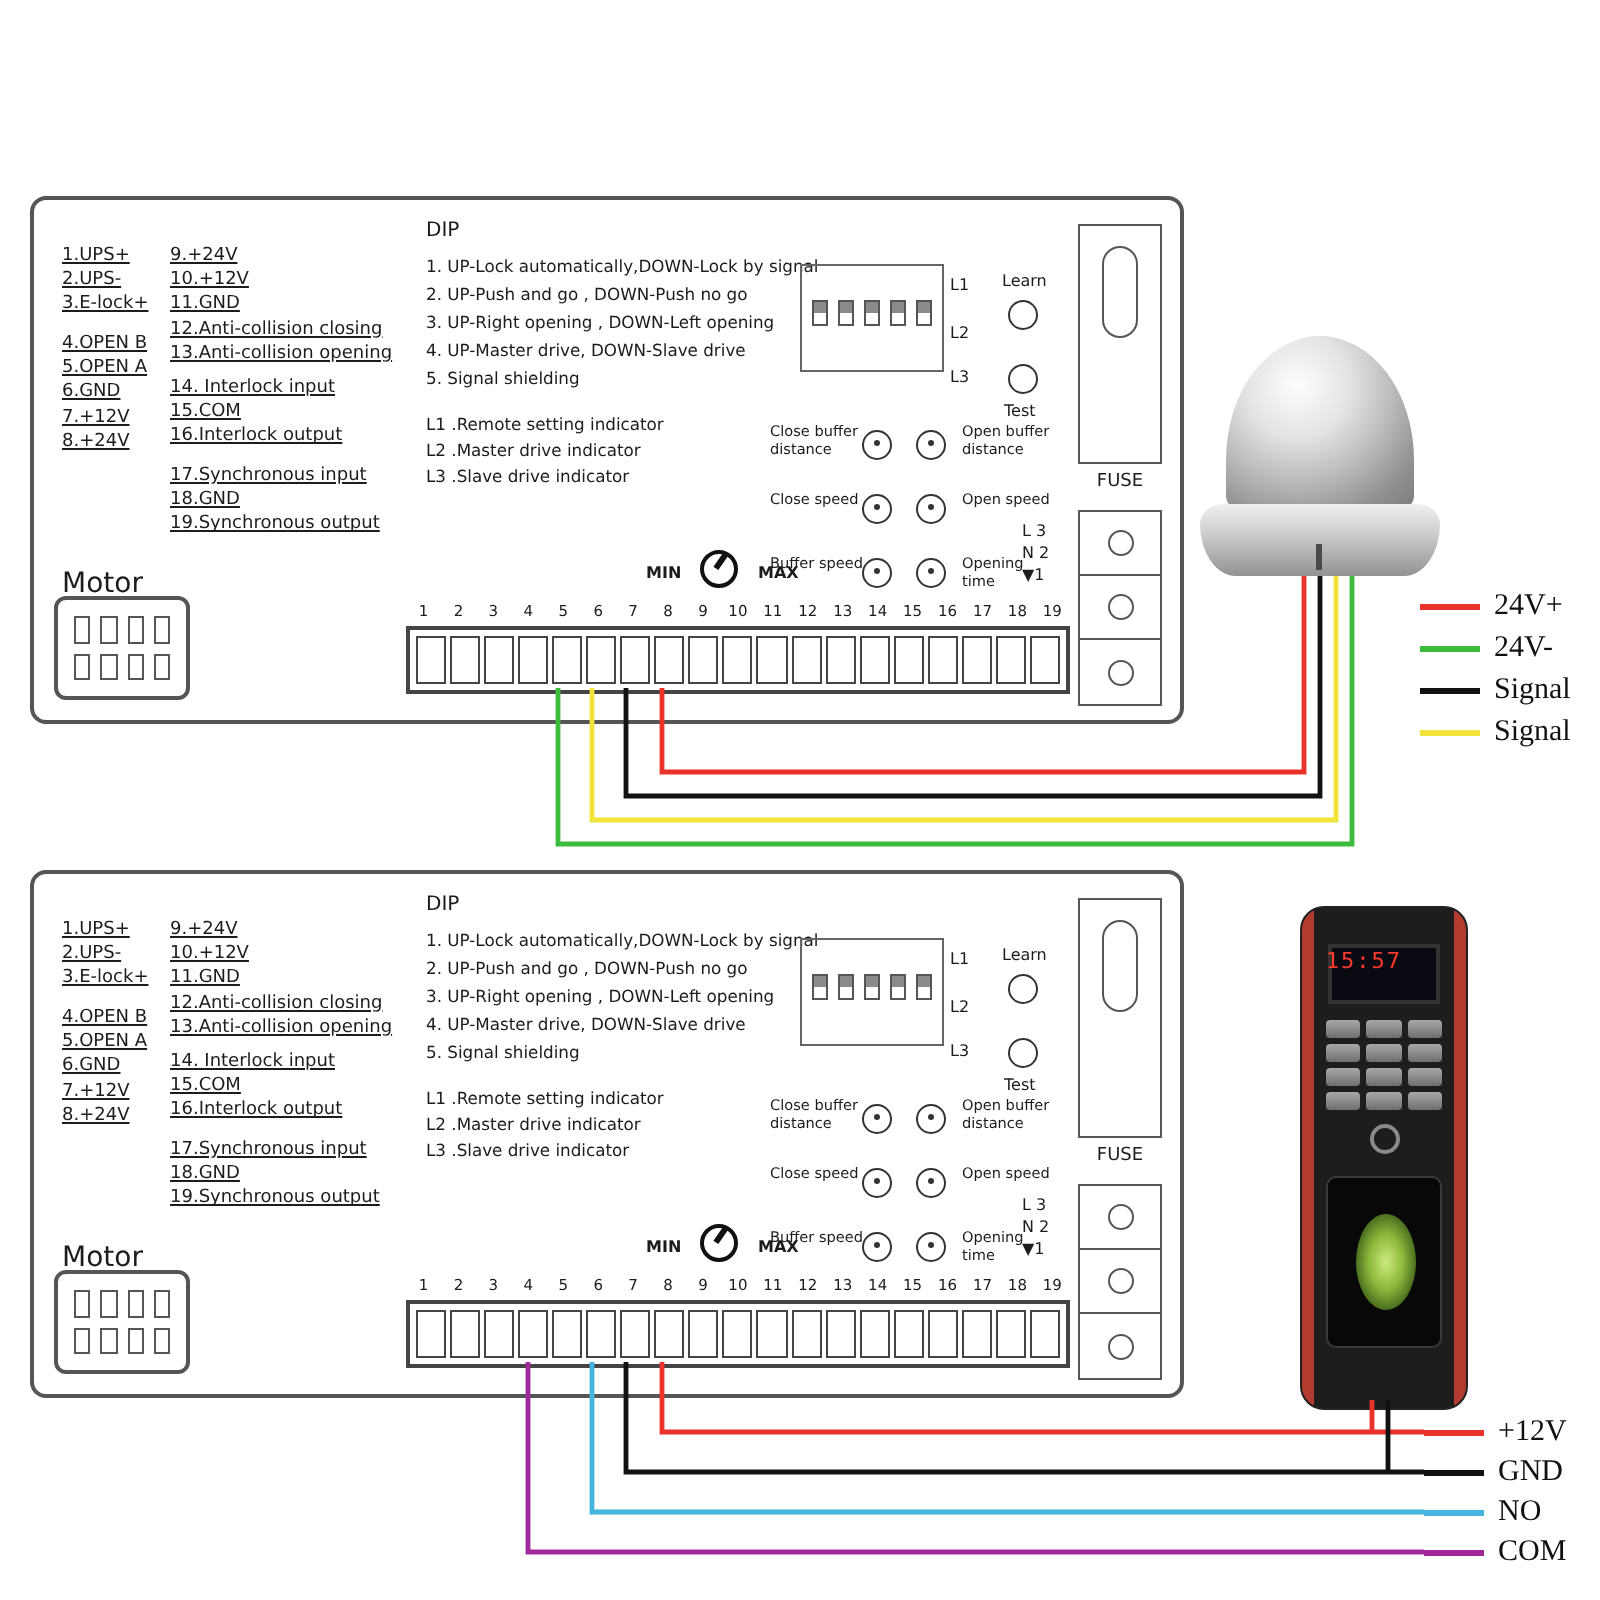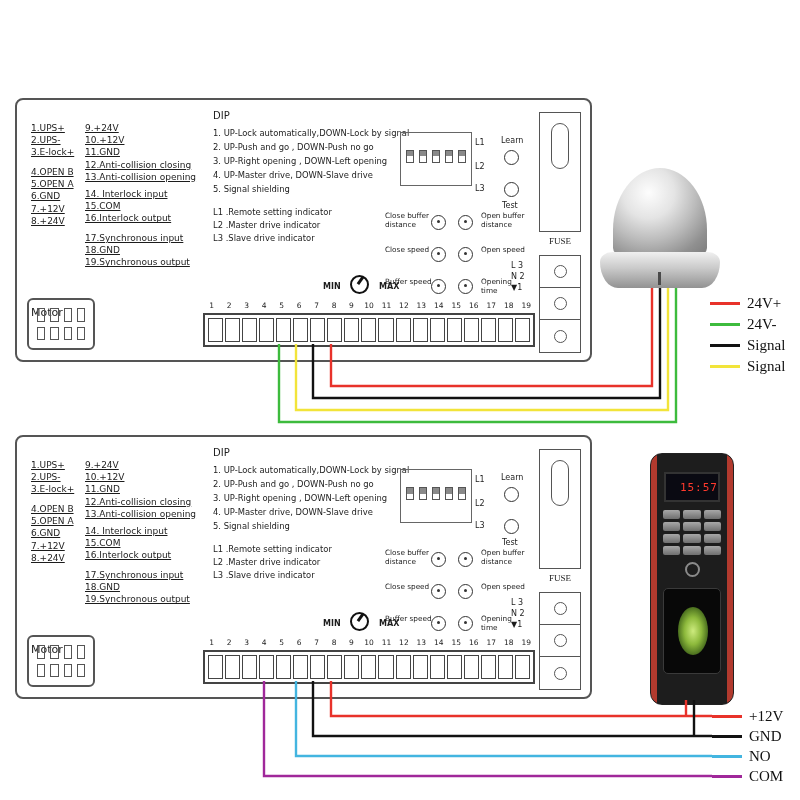--- a/index.html
+++ b/index.html
@@ -23,31 +23,31 @@
   .knob{width:15px;height:15px;border:1.6px solid #333;border-radius:50%;}
   .knob::after{content:'';display:block;width:3px;height:3px;border-radius:50%;background:#333;margin:4px auto 0;}
   .knob-lbl{width:48px;font-size:7.3px;line-height:8.8px;}
   .mm{font-size:8px;font-weight:700;}
   .big-knob{width:19px;height:19px;border:2px solid #111;border-radius:50%;background:#fff;position:relative;}
   .big-knob::after{content:'';position:absolute;left:7px;top:-1px;width:3px;height:9px;background:#111;transform:rotate(35deg);}
   .ppins{font-size:8px;line-height:11px;}
   .ppin{white-space:nowrap;}
   .fuse-box{width:42px;height:120px;border:1.5px solid #555;}
   .fuse-pill{width:18px;height:46px;border:1.5px solid #555;border-radius:9px;margin:10px auto 0;}
-  .fuse-lbl{width:42px;text-align:center;font-size:9px;font-family:Liberation Serif, serif;}
+  .fuse-lbl{width:42px;text-align:center;font-size:9px;}
   .pwr-block{width:42px;height:98px;border:1.5px solid #555;}
   .pwr-cell{height:32px;border-bottom:1.5px solid #555;display:flex;align-items:center;justify-content:center;}
   .pwr-cell:last-child{border-bottom:none;}
   .pwr-hole{display:block;width:13px;height:13px;border:1.5px solid #555;border-radius:50%;}
   .tnums{width:332px;display:flex;}
   .tnum{flex:1;text-align:center;font-size:7.5px;}
   .tstrip{width:332px;height:34px;border:2px solid #444;}
   .tcells{display:flex;height:100%;padding:3px;gap:2px;}
   .tcell{flex:1;border:1.8px solid #444;}
-  .motor-lbl{font-size:11px;margin-top:22px;}
+  .motor-lbl{font-size:14px;}
   .motor-conn{width:68px;height:52px;border:2px solid #555;border-radius:6px;display:grid;grid-template-columns:repeat(4,1fr);gap:5px;padding:8px;}
   .motor-pin{border:1.5px solid #555;}
 
   .legend{position:absolute;}
   .legend-row{display:flex;align-items:center;height:21px;}
   #bottom-legend .legend-row{height:20px;}
   .legend-line{width:30px;height:3px;display:inline-block;}
   .legend-label{margin-left:7px;font-family:"Liberation Serif",serif;font-size:15px;color:#111;}
 
   .sensor{position:absolute;width:120px;height:122px;}
@@ -55,21 +55,21 @@
     border-radius:47px 47px 10px 10px/62px 62px 8px 8px;
     background:radial-gradient(circle at 38% 28%,#fdfdfd 0%,#e4e4e4 30%,#bcbcbc 55%,#909090 80%,#7b7b7b 100%);}
   .sensor-base{position:absolute;left:0;top:84px;width:120px;height:36px;
     border-radius:12px 12px 18px 18px/10px 10px 26px 26px;
     background:linear-gradient(#f0f0f0,#cacaca 45%,#929292);}
   .sensor-slot{position:absolute;left:58px;top:20px;width:3px;height:13px;background:#4a4a4a;display:block;}
 
   .fp{position:absolute;width:84px;height:252px;border-radius:12px;border:1px solid #222;
     background:linear-gradient(90deg,#b23a2e 0 6px,#1d1d1d 6px calc(100% - 6px),#b23a2e calc(100% - 6px));}
   .fp-display{margin:18px auto 0;width:56px;height:30px;background:#0a0a12;border:2px solid #333;
-    display:flex;align-items:center;justify-content:flex-end;padding-right:0;}
+    display:flex;align-items:flex-start;justify-content:flex-end;padding-right:17px;}
   .fp-time{color:#ff3a2d;font-family:"DejaVu Sans Mono",monospace;font-size:11px;letter-spacing:1px;}
   .fp-keypad{margin:8px auto 0;width:58px;display:grid;grid-template-columns:repeat(3,1fr);gap:3px;}
   .fp-key{height:9px;background:linear-gradient(#a8a8a8,#6f6f6f);border-radius:2px;}
   .fp-bell{margin:7px auto 0;width:15px;height:15px;border:2px solid #8a8a8a;border-radius:50%;}
   .fp-scanner{margin:11px auto 0;width:58px;height:86px;background:#080808;border:1px solid #3a3a3a;border-radius:5px;position:relative;}
   .fp-glow{position:absolute;left:14px;top:18px;width:30px;height:48px;border-radius:50%;
     background:radial-gradient(ellipse at center,#cdeb7e 0%,#8db93c 40%,#40641a 75%,rgba(10,20,4,0) 100%);}
 
   #wires{position:absolute;left:0;top:0;pointer-events:none;}
   #wires path{fill:none;stroke-width:2.4px;}

